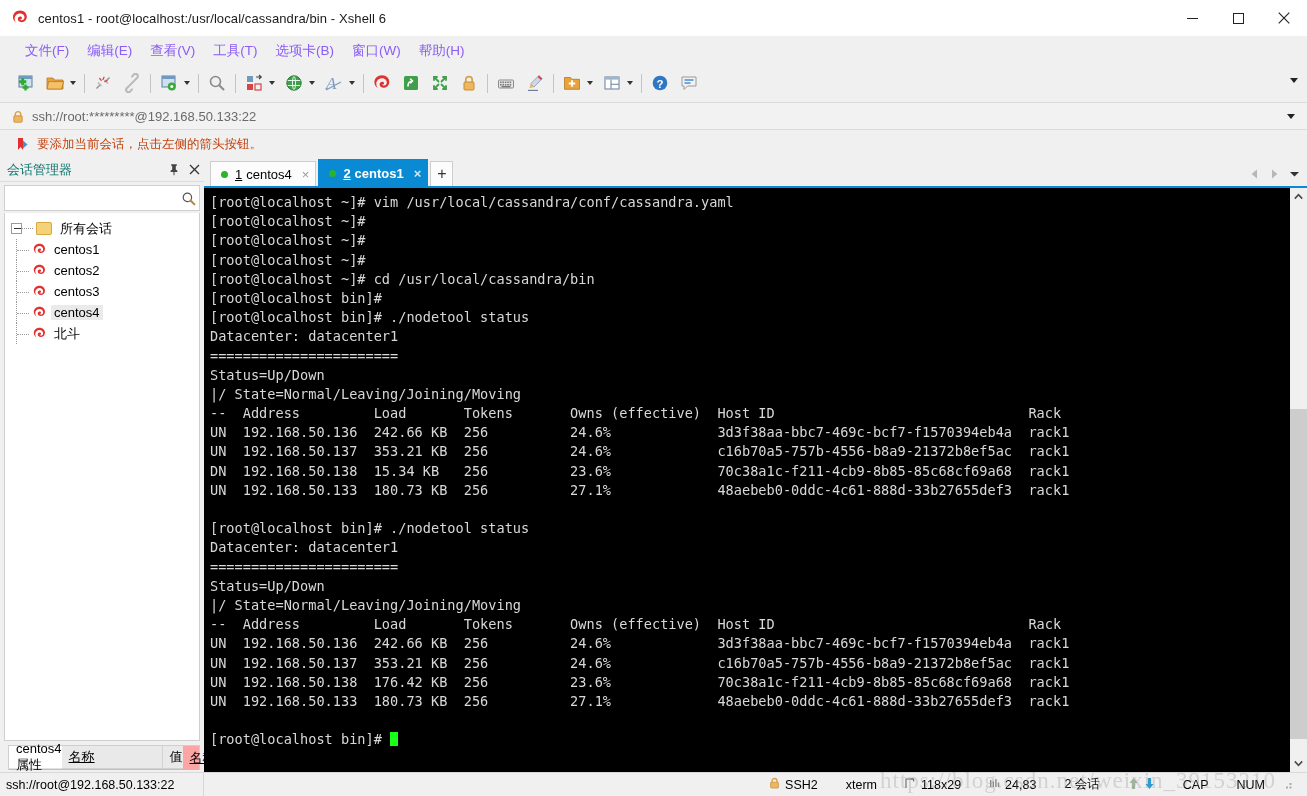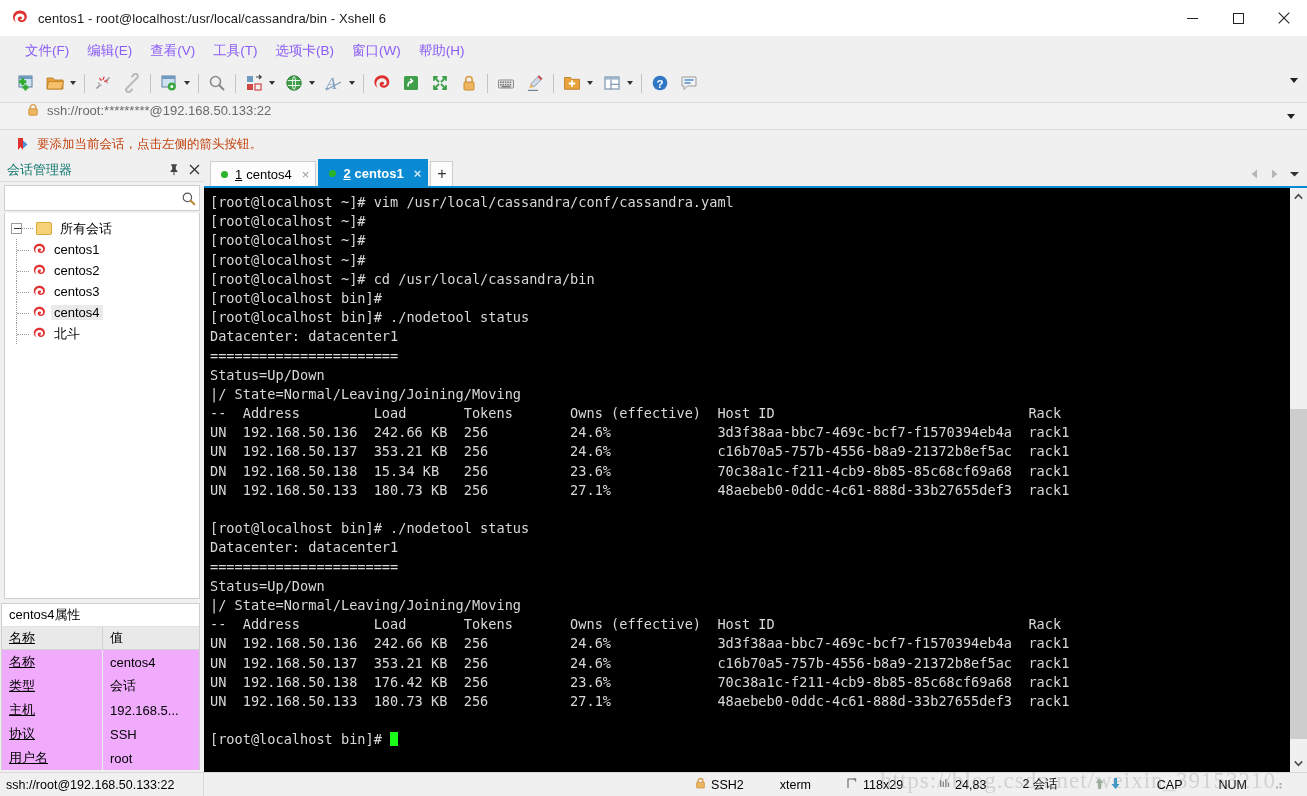--- a/index.html
+++ b/index.html
@@ -46,21 +46,21 @@
   .tb-arrow { width: 11px; height: 24px; display:flex; align-items:center; justify-content:center; }
   .tb-arrow::after { content:""; border-left:3.5px solid transparent; border-right:3.5px solid transparent; border-top:4px solid #333; }
   .tb-sep { width: 1px; height: 19px; background: #c4c4c4; margin: 0 6px; }
   .tb-gap { width: 5px; }
   .toolbar-overflow { position:absolute; right: 9px; top: 14px; }
   .toolbar-overflow::after { content:""; display:block; border-left:4px solid transparent; border-right:4px solid transparent; border-top:5px solid #222; }
 
   
   .qcbar {
     height: 28px; background: #f2f2f2; border-top: 1px solid #dcdcdc; border-bottom: 1px solid #dcdcdc;
-    display: flex; align-items: flex-start; padding-left: 27px; flex: 0 0 28px; position: relative;
+    display: flex; align-items: center; padding-left: 12px; flex: 0 0 28px; position: relative;
   }
   .qc-lock { margin-right: 8px; display:flex; }
   .qc-text { font-size: 13px; color: #6a6a6a; }
   .qc-caret { position:absolute; right: 12px; top: 11px; }
   .qc-caret::after { content:""; display:block; border-left:4px solid transparent; border-right:4px solid transparent; border-top:5px solid #222; }
 
   
   .tipbar { height: 28px; background: #f0f0f0; display:flex; align-items:center; padding-left: 16px; flex: 0 0 28px; }
   .tip-icon { margin-right: 7px; display:flex; }
   .tip-text { font-size: 12.5px; color: #c2410c; }
@@ -85,21 +85,21 @@
   .tnode .expander::before { content:""; position:absolute; left:2px; top:4px; width:7px; height:1px; background:#333; }
   .dotline { width: 11px; height: 1px; border-top: 1px dotted #9a9a9a; flex:0 0 11px; }
   .vline { width: 13px; align-self: stretch; border-left: 1px dotted #9a9a9a; margin-left: 11px; flex:0 0 13px; position:relative; }
   .vline.last { }
   .vline::after { content:""; position:absolute; left:0; top:50%; width: 12px; border-top:1px dotted #9a9a9a; }
   .folder-ic { width: 16px; height:13px; margin: 0 5px 0 3px; background:#f5d178; border:1px solid #d8a93b; border-radius:1px 2px 2px 1px; flex:0 0 16px; }
   .sess-ic { width: 16px; height: 16px; margin: 0 4px 0 2px; flex:0 0 16px; display:flex; align-items:center; justify-content:center; }
   .tlabel { padding: 0 3px; }
   .tlabel.sel { background: #eaeaea; }
 
-  .props { flex: 0 0 auto; display:flex; flex-direction:column; background:#f0abfc; margin: 4px 4px 2px 1px; border:1px solid #cfcfcf; border-bottom:none; }
+  .props { flex: 0 0 auto; display:flex; flex-direction:row; background:#fca5a5; margin: 4px 4px 2px 8px; border:1px solid #cfcfcf; border-bottom:none; }
   .props-title { height: 23px; display:flex; align-items:center; padding-left: 7px; font-size: 13px; background:#fff; border-bottom:1px solid #e2e2e2; }
   .props-head { display:flex; height: 23px; background:#e9e9e9; border-bottom:1px solid #d2d2d2; font-size:13px; }
   .props-head > div { display:flex; align-items:center; padding-left: 7px; }
   .props-row { display:flex; height: 24px; font-size: 13px; }
   .props-row > div { display:flex; align-items:center; padding-left: 7px; overflow:hidden; white-space:nowrap; }
   .c1 { width: 100px; flex: 0 0 100px; text-decoration: underline; }
   .c2 { flex: 1 1 auto; border-left: 1px solid #eee; }
   .props-head .c2 { border-left: 1px solid #d2d2d2; }
 
   
@@ -131,21 +131,21 @@
   .vscroll { width: 17px; flex: 0 0 17px; background: #f0f0f0; display:flex; flex-direction:column; }
   .vs-btn { height: 17px; display:flex; align-items:center; justify-content:center; background:#f0f0f0; }
   .vs-track { flex:1 1 auto; position:relative; background:#f0f0f0; }
   .vs-thumb { position:absolute; left:0; right:0; top: 37%; bottom: 3%; background:#cdcdcd; }
 
   
   .statusbar { height: 24px; flex: 0 0 24px; background: #f0f0f0; display:flex; align-items:center;
                border-top: 1px solid #d8d8d8; font-size: 12.5px; position:relative; }
   .sb-left { width: 204px; flex: 0 0 204px; padding-left: 6px; white-space:nowrap; overflow:hidden; border-right:1px solid #d8d8d8; height:24px; display:flex; align-items:center;}
   .sb-mid { flex: 1 1 auto; }
-  .sb-items { display:flex; align-items:center; gap: 12px; padding-right: 20px; }
+  .sb-items { display:flex; align-items:center; gap: 4px; padding-right: 10px; }
   .sb-cell { display:flex; align-items:center; gap:5px; padding: 0 12px; white-space:nowrap; }
   .sb-grip { width: 14px; height:14px; margin-right: 2px; position:relative; }
   .watermark { position:absolute; left: 880px; top: 768px; font-size: 23px; color: rgba(150,150,150,0.33);
                font-family:"Liberation Serif", serif; white-space:nowrap; pointer-events:none; letter-spacing:1px; }
 </style>
 </head>
 <body>
 
 <div id="app">
 

